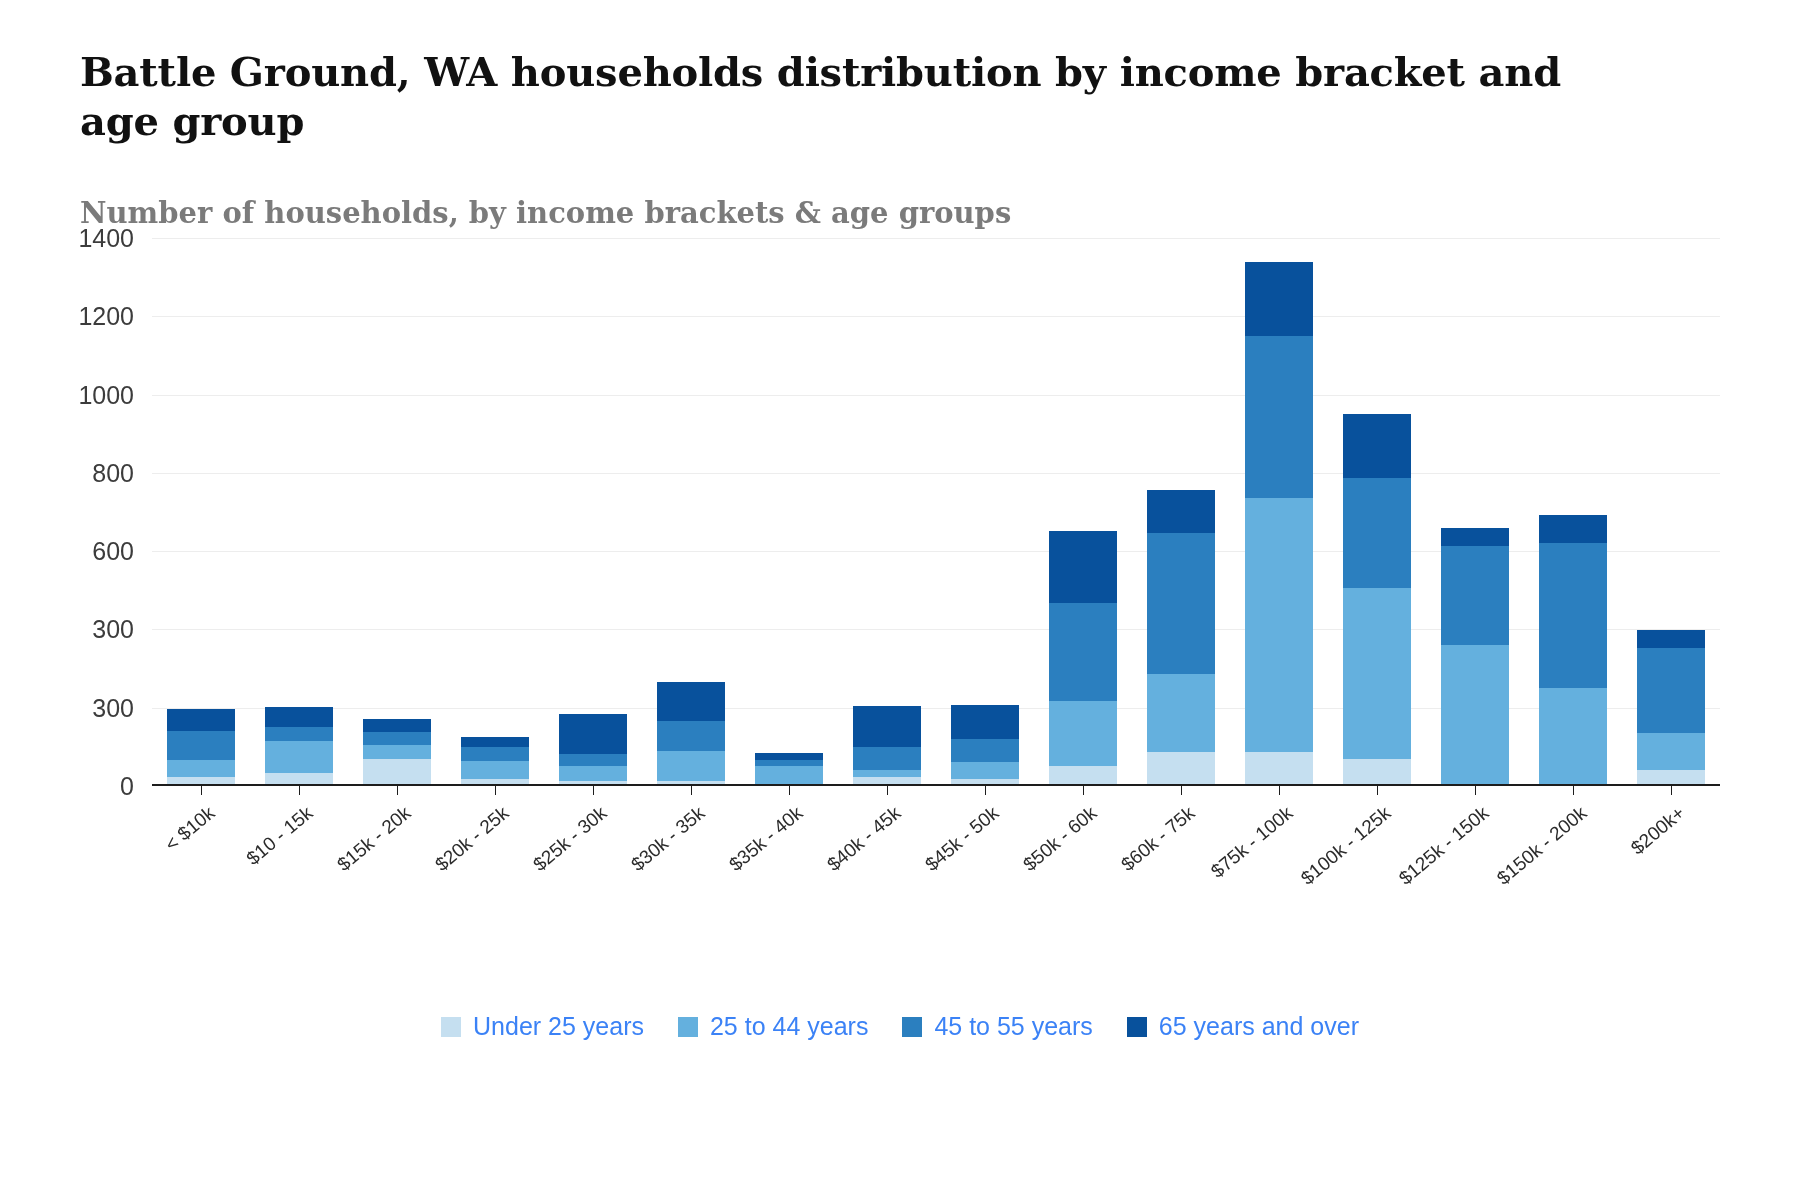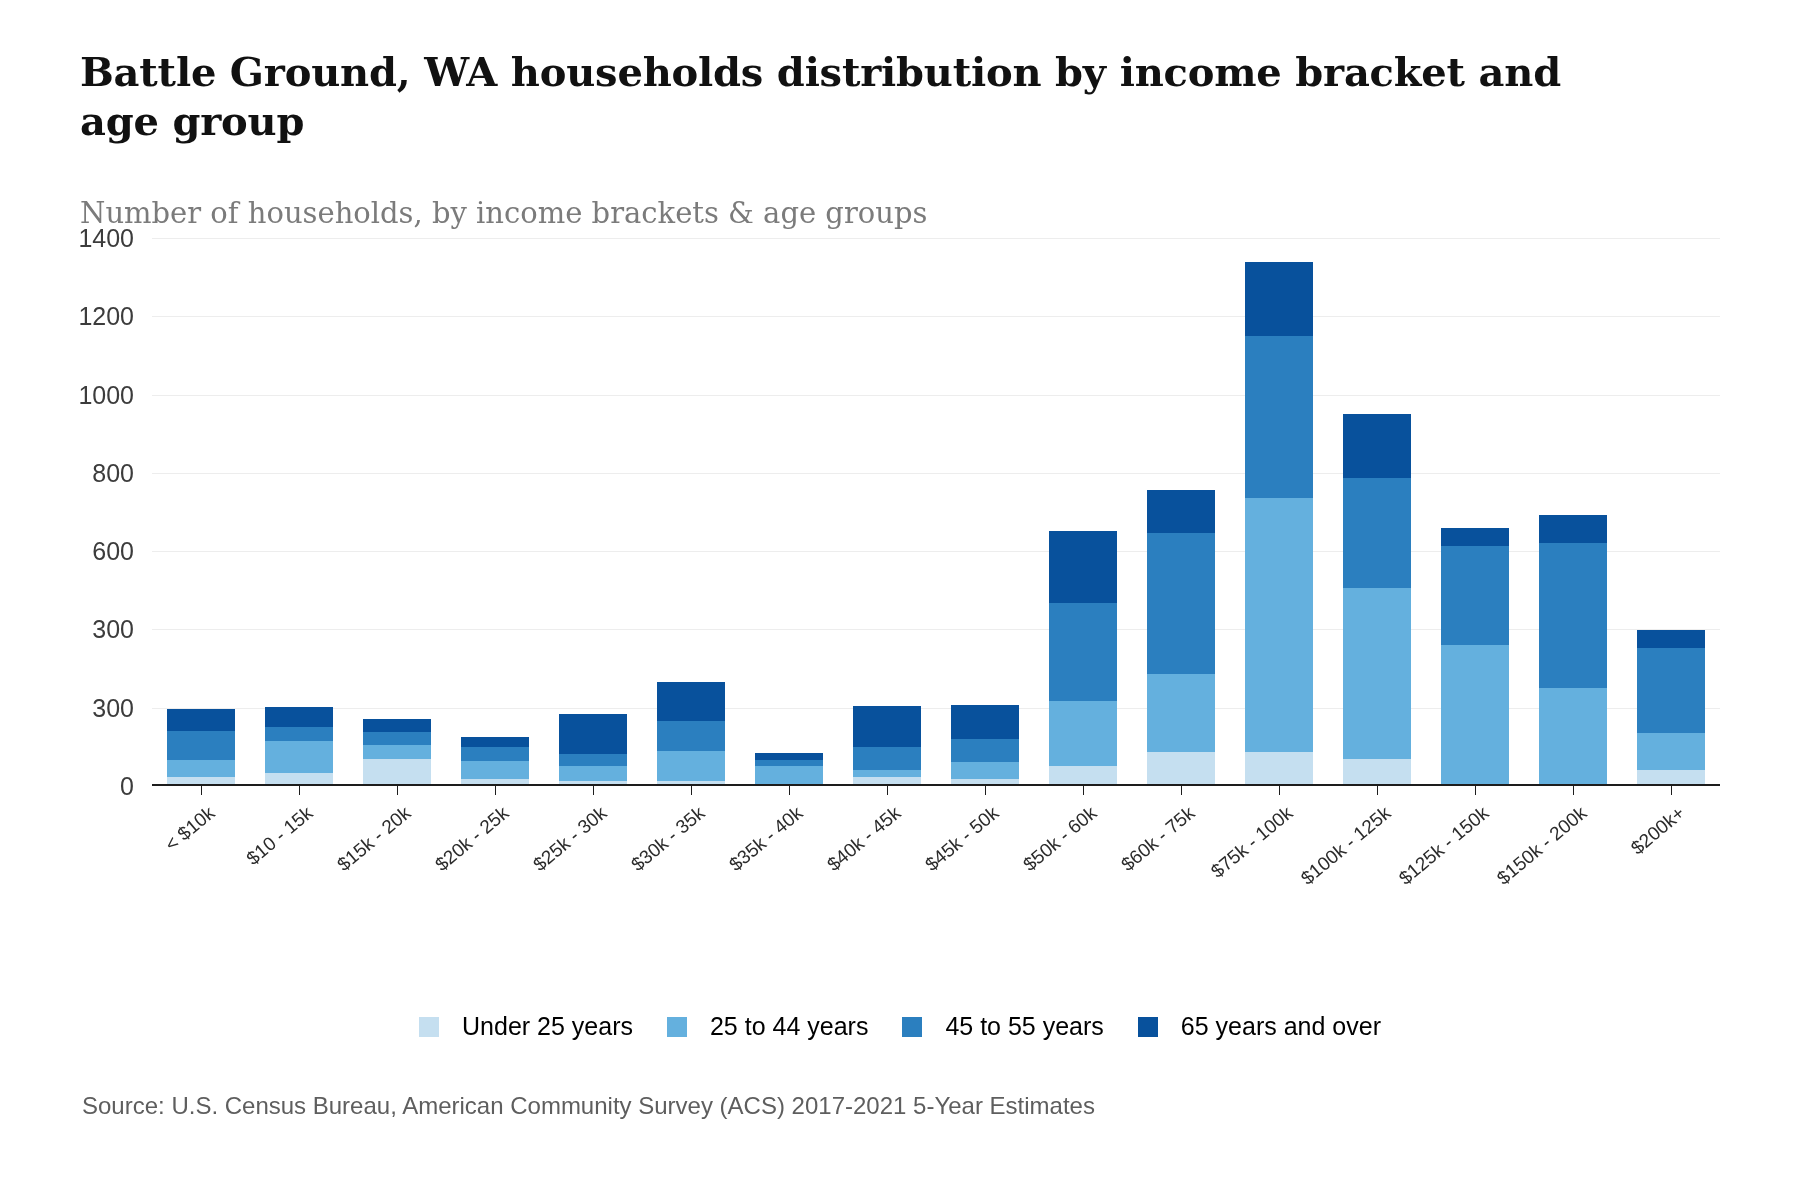--- a/index.html
+++ b/index.html
@@ -28,21 +28,21 @@
     line-height: 1.22;
     color: #111111;
     letter-spacing: -0.2px;
   }
   #subtitle {
     position: absolute;
     left: 80px; top: 196px;
     width: 1400px;
     font-family: "DejaVu Serif", "Liberation Serif", serif;
     font-size: 29px;
-    font-weight: 400;
+    font-weight: 700;
     color: #7b7b7b;
     line-height: 1.2;
   }
 
   
   #plot {
     position: absolute;
     left: 152px;
     top: 238px;
     width: 1568px;
@@ -106,21 +106,21 @@
     position: absolute;
     left: 0; right: 0;
     top: 1012px;
     display: flex;
     justify-content: center;
     align-items: center;
     gap: 34px;
   }
   .legend-item { display: flex; align-items: center; gap: 12px; }
   .legend-swatch { width: 20px; height: 20px; display: block; }
-  .legend-label { font-size: 25px; color: #000000; white-space: nowrap; margin-left: 11px; }
+  .legend-label { font-size: 25px; color: #3b82f6; white-space: nowrap; }
 
   
   #source {
     position: absolute;
     left: 82px; top: 1092px;
     font-size: 24px;
     color: #5e5e5e;
     white-space: nowrap;
   }
   #brand {
@@ -336,15 +336,14 @@
       <div class="legend-item">
         <span class="legend-swatch" style="background: rgb(43, 127, 191);"></span>
         <span class="legend-label">45 to 55 years</span>
       </div>
       <div class="legend-item">
         <span class="legend-swatch" style="background: rgb(8, 81, 156);"></span>
         <span class="legend-label">65 years and over</span>
       </div>
     </div>
 
-  <div id="source">Source: U.S. Census Bureau, American Community Survey (ACS) 2017-2021 5-Year Estimates</div>
 
 </div>
 
 </body></html>

